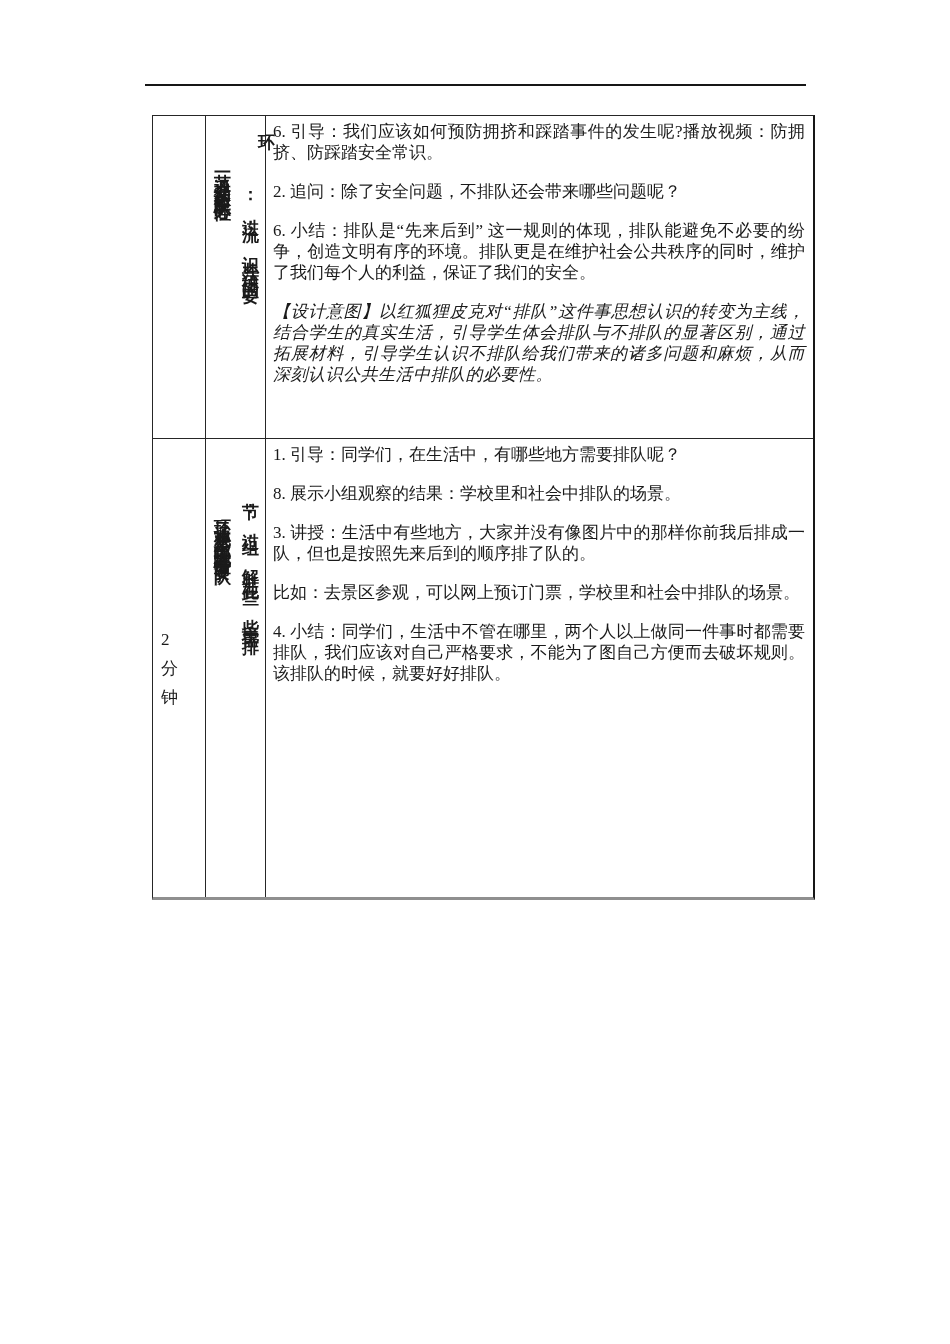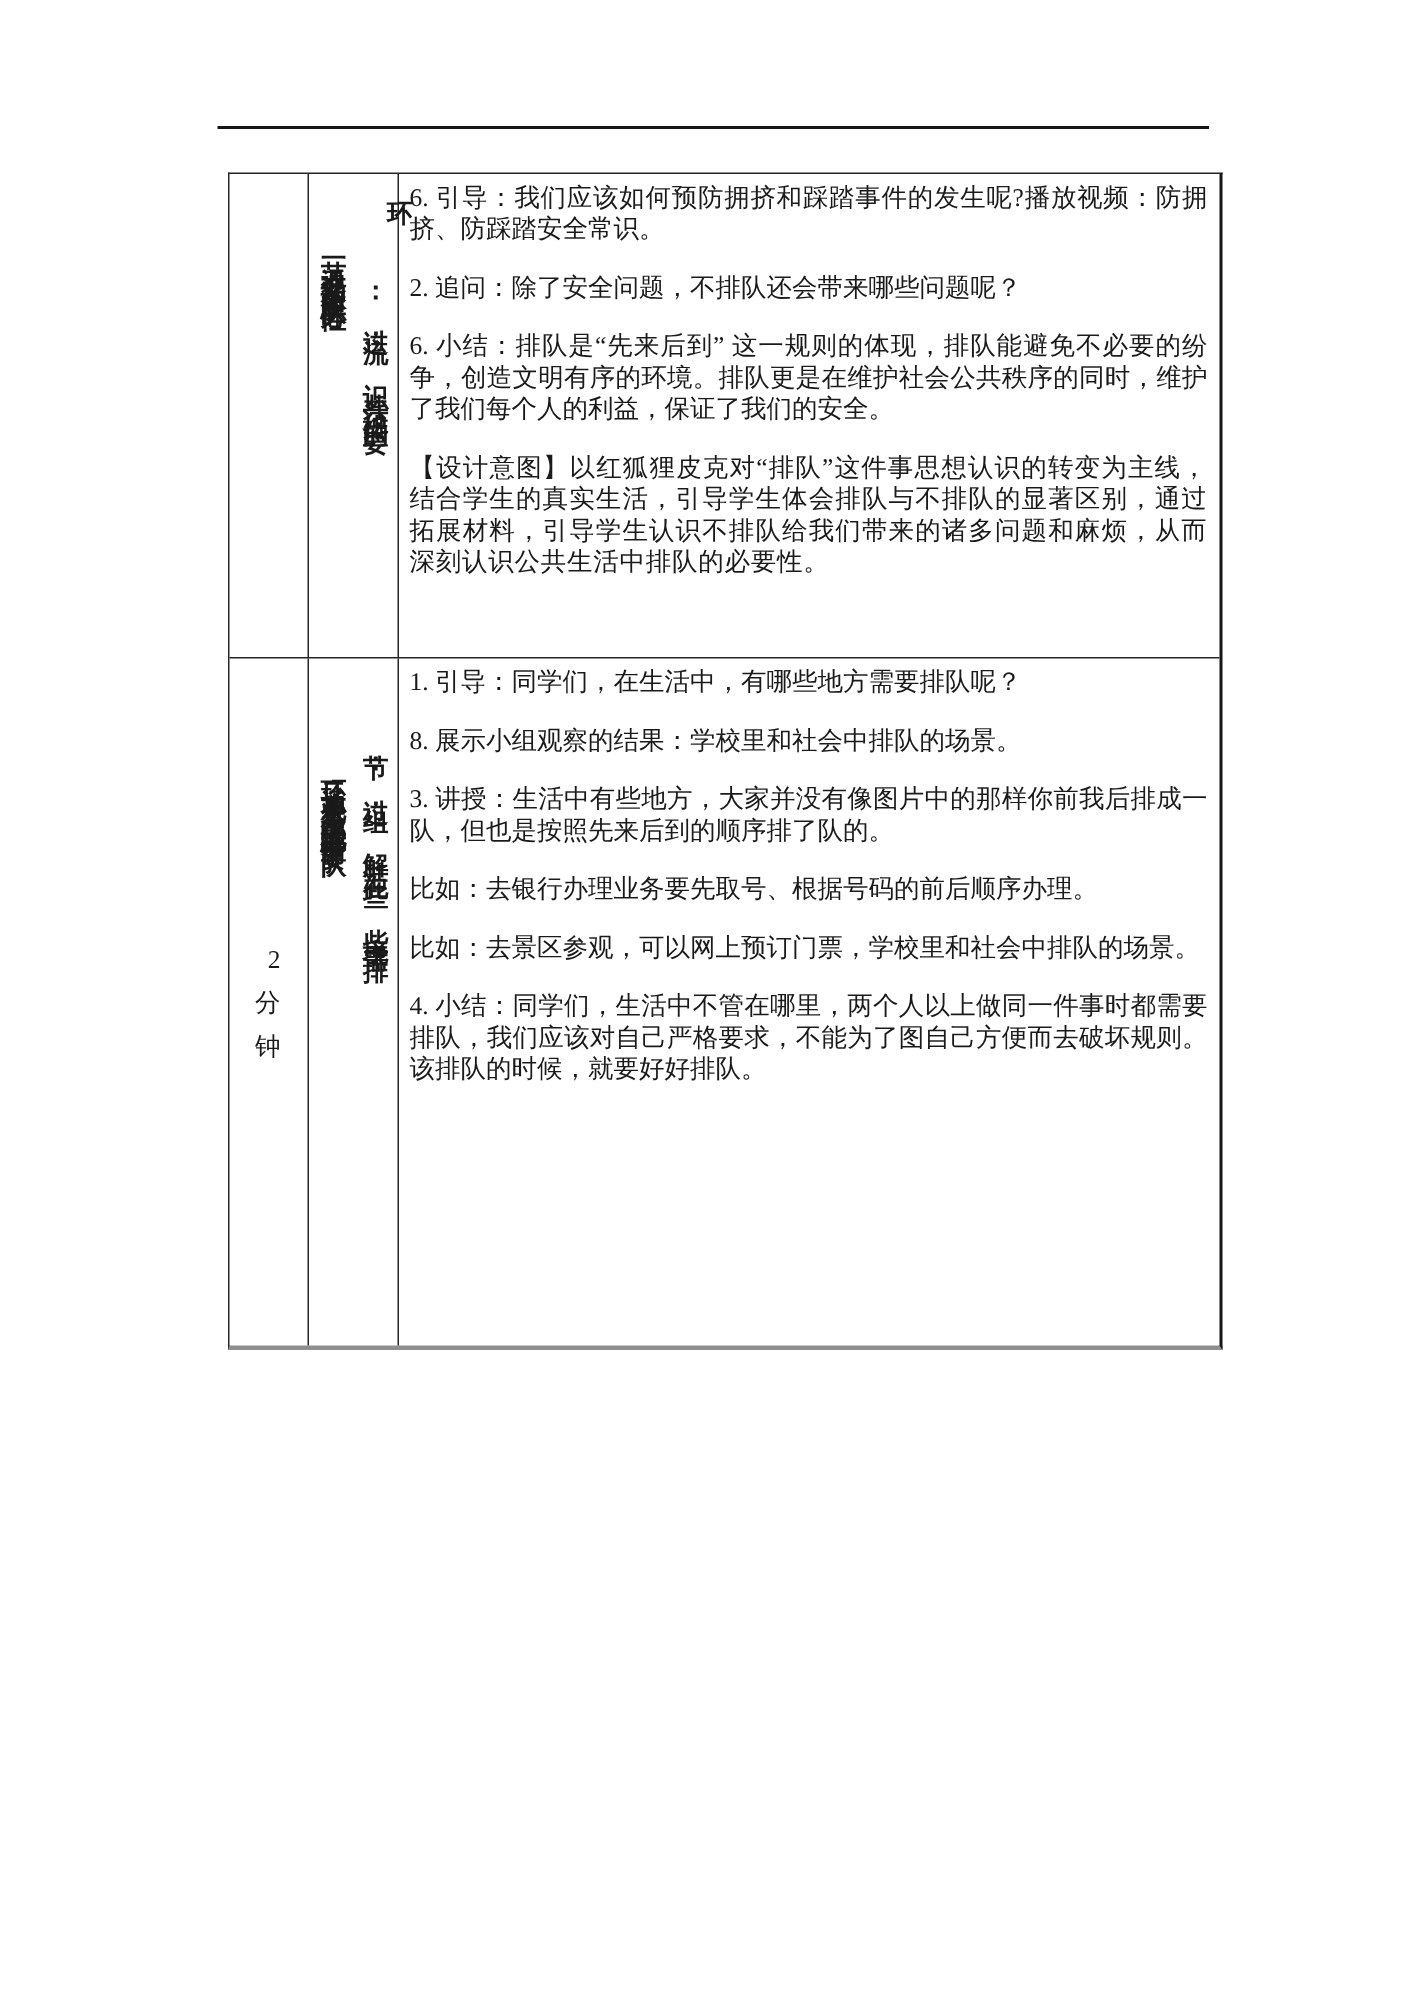--- a/index.html
+++ b/index.html
@@ -24,21 +24,21 @@
   }
   .t-row{display:flex;box-sizing:border-box;}
   .t-row.row-1{height:323px;border-bottom:1px solid #262626;}
   .t-row.row-2{flex:1;}
   .cell{box-sizing:border-box;}
   .cell-time{
     width:53px;border-right:1px solid #262626;
     display:flex;align-items:center;
     font-size:17px;line-height:29px;
   }
-  .cell-time .time-text{display:block;width:26px;margin-left:8px;text-align:right;}
+  .cell-time .time-text{display:block;width:26px;margin-left:8px;}
   .cell-stage{
     width:60px;border-right:1px solid #262626;
     position:relative;
     display:flex;align-items:flex-start;gap:9px;
     padding-left:7px;
     font-weight:700;font-size:17px;
   }
   .vcol{
     writing-mode:vertical-rl;
     text-orientation:upright;
@@ -54,21 +54,21 @@
     font-weight:700;font-size:17px;line-height:17px;
     background:transparent;
   }
   .cell-content{
     flex:1;
     padding:5px 8px 0 7px;
     font-size:17px;line-height:21px;
     text-align:justify;
   }
   .cell-content p{margin:0 0 18px 0;}
-  .cell-content p.kaiti{letter-spacing:0.5px;}
+  .cell-content p.kaiti{font-style:italic;letter-spacing:0.5px;}
 </style>
 </head>
 <body>
 
 <div class="header-rule"></div>
 
 <div class="lesson-table">
 
   <div class="t-row row-1">
     <div class="cell cell-time">
@@ -92,19 +92,18 @@
       <span class="time-text">2 分钟</span>
     </div>
     <div class="cell cell-stage">
       <div class="vcol vcol-left">环二通小观察了生中哪地方哪情下要队。</div>
       <div class="vcol vcol-right">节：过组，解活在些、些境需排</div>
     </div>
     <div class="cell cell-content">
       <p>1. 引导：同学们，在生活中，有哪些地方需要排队呢？</p>
       <p>8. 展示小组观察的结果：学校里和社会中排队的场景。</p>
       <p>3. 讲授：生活中有些地方，大家并没有像图片中的那样你前我后排成一队，但也是按照先来后到的顺序排了队的。</p>
-      <p>比如：去银行办理业务要先取号、根据号码的前后顺序办理。</p>
       <p>比如：去景区参观，可以网上预订门票，学校里和社会中排队的场景。</p>
       <p>4. 小结：同学们，生活中不管在哪里，两个人以上做同一件事时都需要排队，我们应该对自己严格要求，不能为了图自己方便而去破坏规则。该排队的时候，就要好好排队。</p>
     </div>
   </div>
 
 </div>
 
 </body></html>

